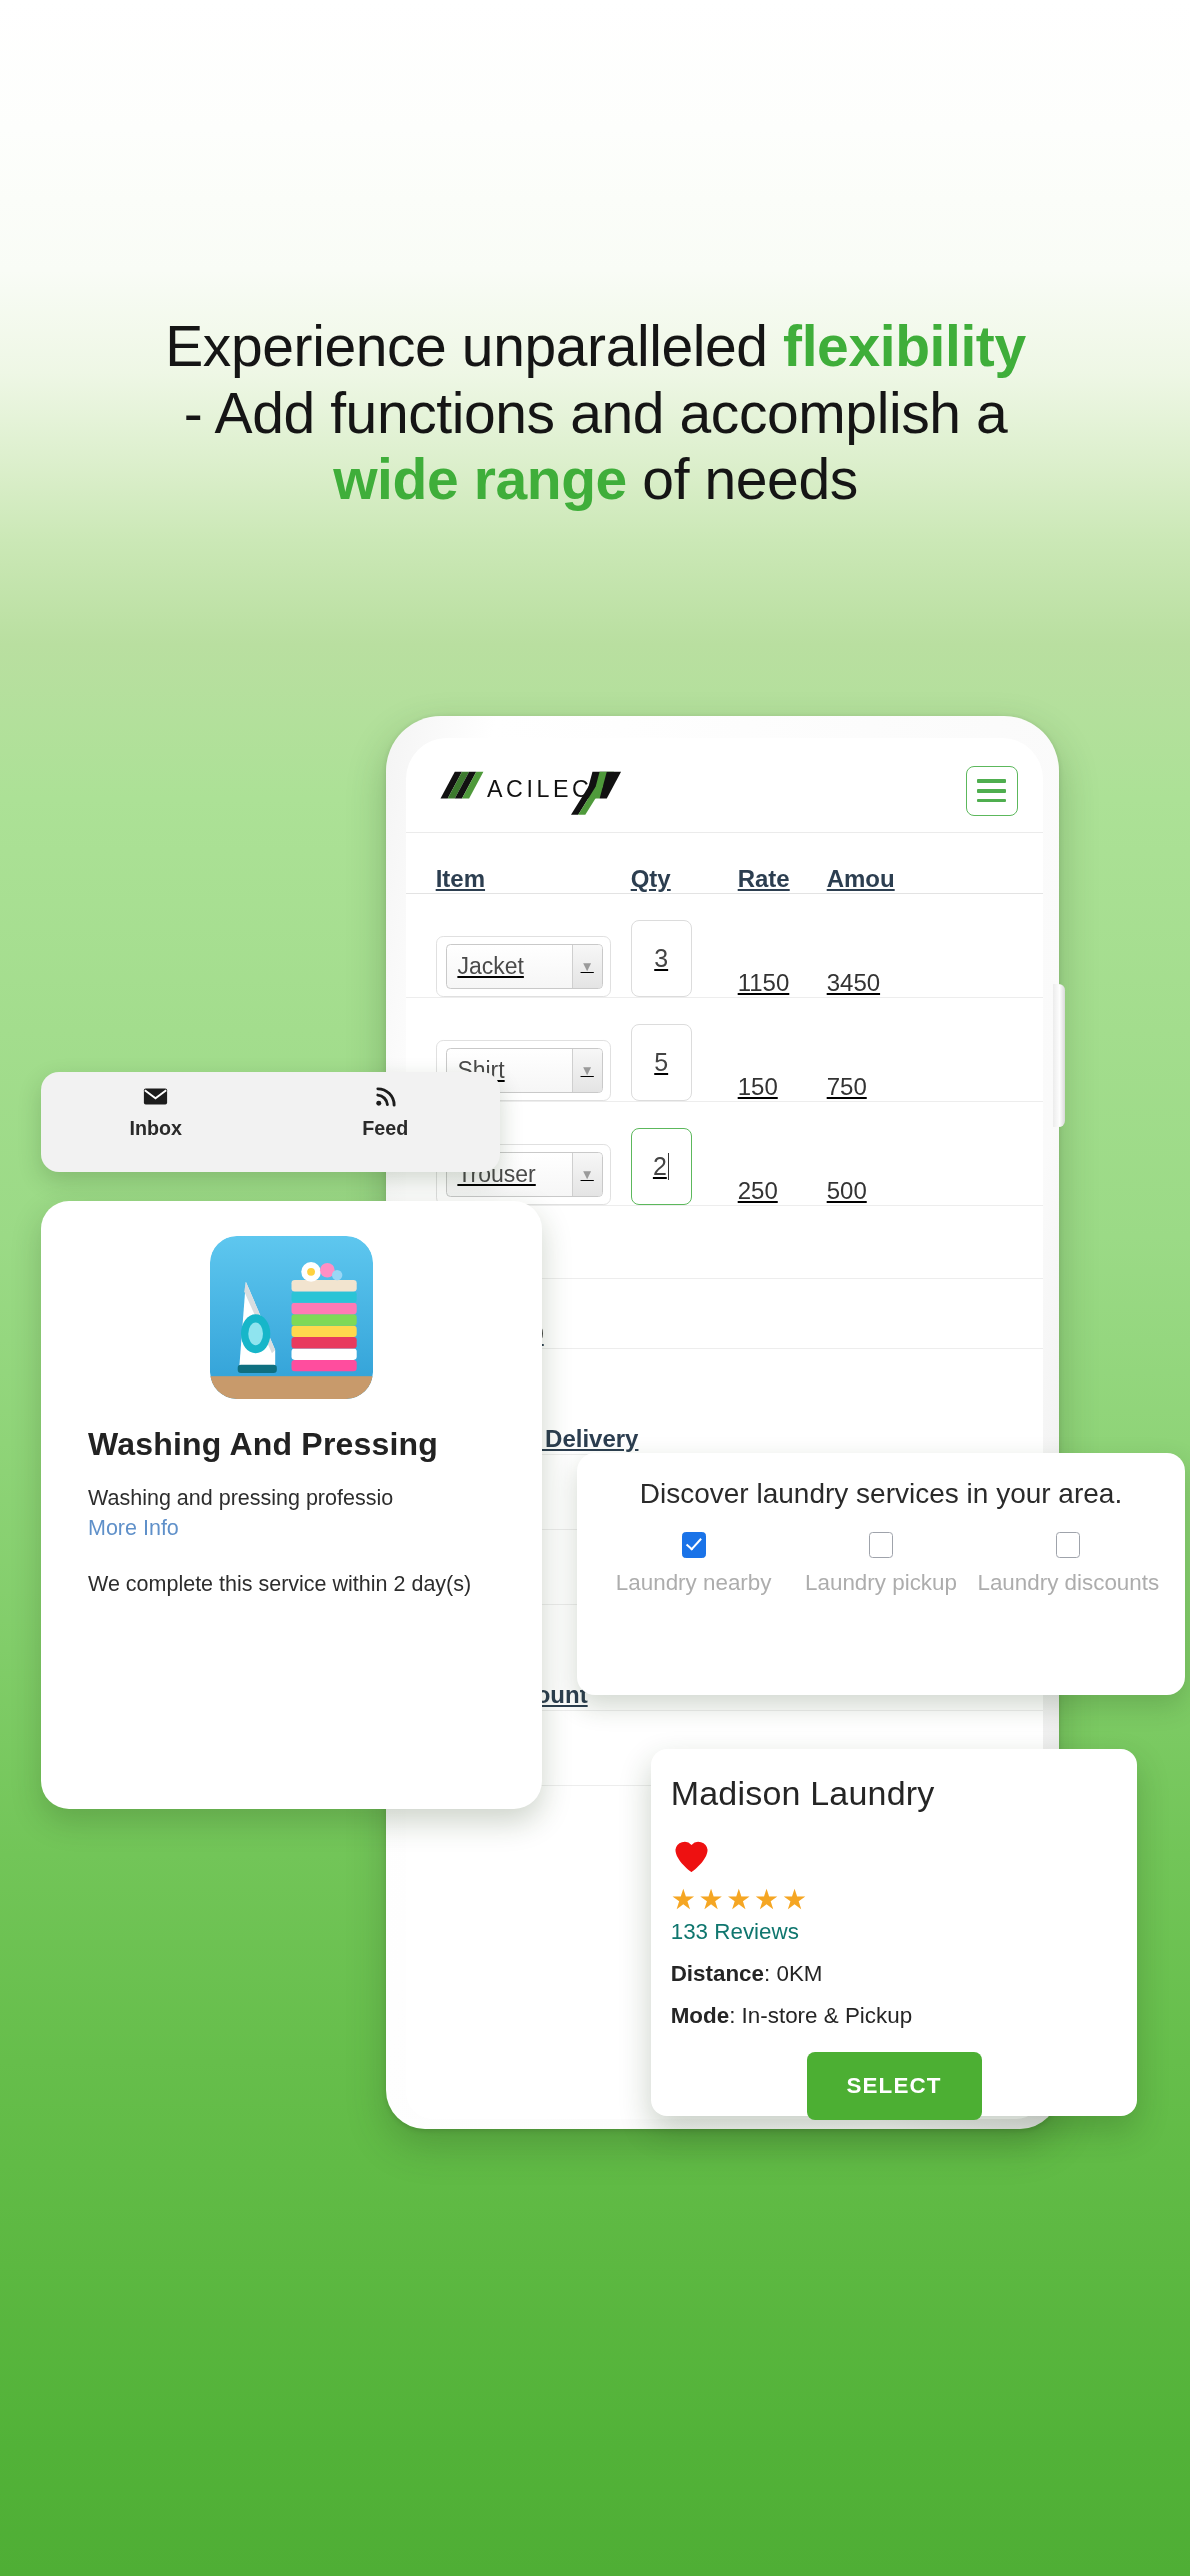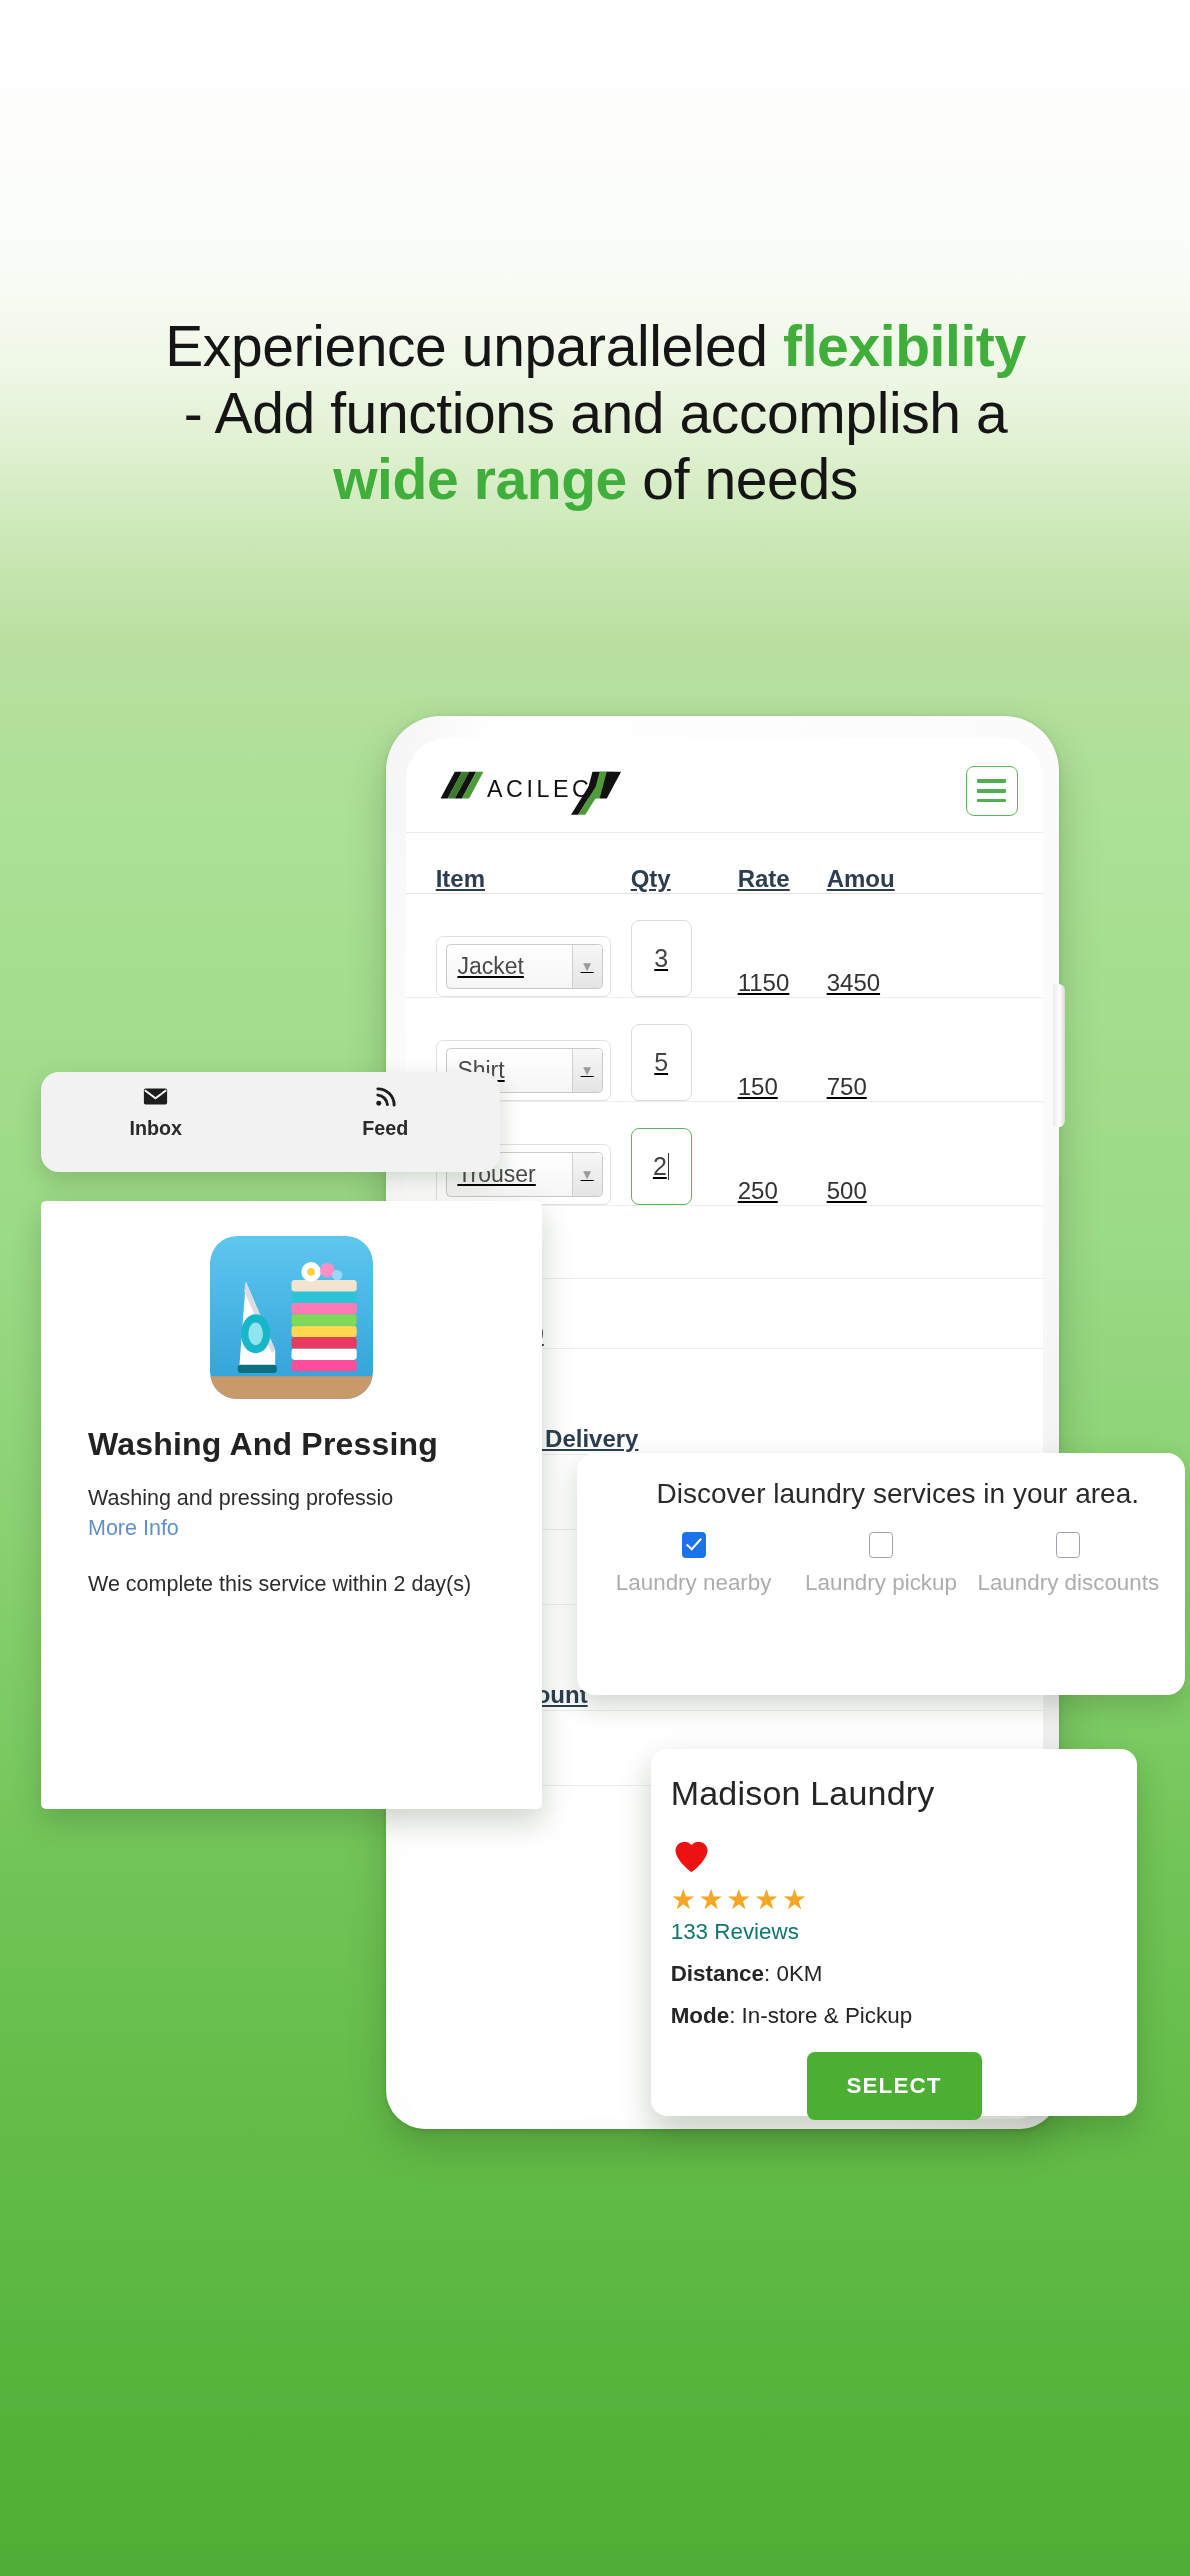--- a/index.html
+++ b/index.html
@@ -188,21 +188,21 @@
     left: 7.2px; right: 7.2px; bottom: 0px; height: 6.3px;
     background: #12a35c; border-radius: 2.7px;
   }
 
   
   #service-card {
     position: absolute;
     left: 41px; top: 1201px;
     width: 501px; height: 608px;
     background: #ffffff;
-    border-radius: 5px;
+    border-radius: 28px;
     box-shadow: 0 12.5px 30px rgba(30,60,20,0.22);
     padding: 30px 47px;
   }
   .svc-img {
     width: 163px; height: 163px;
     margin: 4.5px auto 27px auto;
     border-radius: 27px;
     overflow: hidden;
     display: block;
   }
@@ -215,21 +215,21 @@
   #discover-card {
     position: absolute;
     left: 577px; top: 1453px;
     width: 608px; height: 242px;
     background: #ffffff;
     border-radius: 18px;
     box-shadow: 0 10.7px 27px rgba(30,60,20,0.20);
     padding: 23px 23px 16px 23px;
   }
   .disc-title {
-    font-size: 28px; color: #2a2a2a; text-align: right;
+    font-size: 28px; color: #2a2a2a; text-align: center;
     line-height: 1.28; font-weight: 400;
     padding: 0 23px;
   }
   .disc-opts { display: flex; margin-top: 19.7px; }
   .disc-opt { flex: 1; text-align: center; }
   .cb {
     width: 24px; height: 26px;
     border: 1.8px solid #9fa3ab; border-radius: 3.6px;
     margin: 0 auto 10.7px auto; background: #fff;
   }

